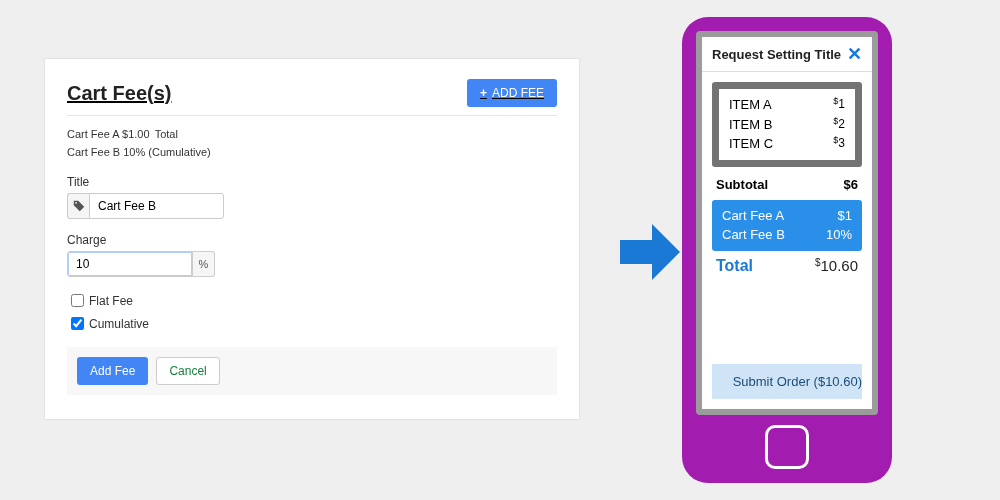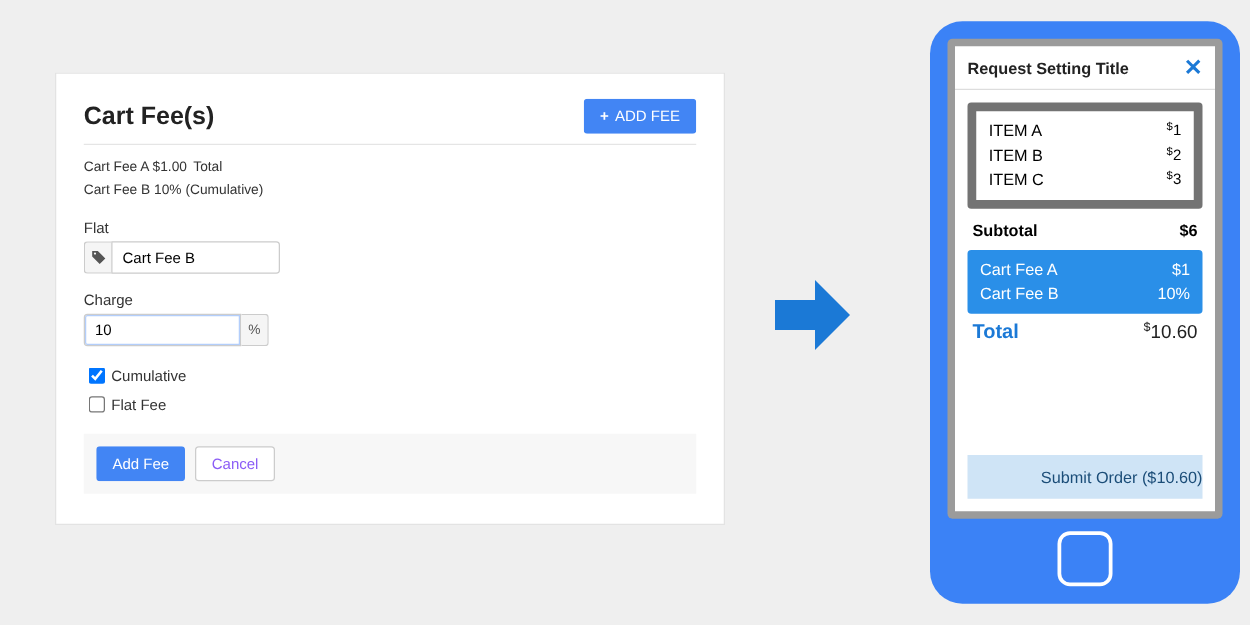--- a/index.html
+++ b/index.html
@@ -3,21 +3,21 @@
 <meta charset="utf-8">
 <style>
   html,body{margin:0;padding:0;font-family:-apple-system,BlinkMacSystemFont,"Segoe UI",Arial,sans-serif;}
   body{background:#efefef;width:1000px;height:500px;overflow:hidden;position:relative;}
 
   
   .panel{
     position:absolute;left:44px;top:58px;width:536px;height:362px;
     background:#fff;border:1px solid #e3e3e3;padding:20px 22px;box-sizing:border-box;
   }
-  .panel-header{display:flex;justify-content:space-between;align-items:center;margin-bottom:4px;}
+  .panel-header{display:flex;justify-content:space-between;align-items:center;margin-bottom:4px;text-decoration:underline;}
   .panel-title{font-size:20px;font-weight:bold;color:#222;}
   .btn{border-radius:3px;font-size:12px;cursor:pointer;display:inline-flex;align-items:center;padding:6px 12px;border:1px solid transparent;}
   .btn-primary{background:#4285f4;color:#fff;}
   .plus{margin-right:5px;font-weight:bold;}
   hr{border:none;border-top:1px solid #e5e5e5;margin:8px 0 10px 0;}
 
   .existing-fees{font-size:11px;color:#333;line-height:1.6;}
   .fee-line{}
   .remove-link{margin-left:2px;}
 
@@ -27,29 +27,29 @@
   .addon-left{border-right:none;border-radius:3px 0 0 3px;}
   .addon-right{border-left:none;border-radius:0 3px 3px 0;}
   input[type=text]{border:1px solid #ccc;font-size:12px;padding:5px 8px;outline:none;box-sizing:border-box;}
   .name-input{width:135px;border-radius:0 3px 3px 0;}
   .charge-input{width:126px;border-radius:3px 0 0 3px;border-color:#5b9bd5;box-shadow:0 0 0 1px rgba(66,133,244,.4) inset;}
 
   .check-row{font-size:12px;color:#333;display:flex;align-items:center;margin-top:4px;}
   .check-row input{margin-right:5px;}
 
   .action-area{background:#f7f7f7;margin-top:14px;padding:10px;display:flex;gap:8px;}
-  .btn-secondary{background:#fff;border:1px solid #ccc;color:#8b5cf6;}
+  .btn-secondary{background:#fff;border:1px solid #ccc;color:#15803d;}
 
   
   .arrow{position:absolute;left:620px;top:224px;width:60px;height:56px;}
   .arrow-stem{position:absolute;left:0;top:16px;width:34px;height:24px;background:#1b79d6;}
   .arrow-head{position:absolute;left:32px;top:0;width:0;height:0;border-top:28px solid transparent;border-bottom:28px solid transparent;border-left:28px solid #1b79d6;}
 
   
-  .phone{position:absolute;left:744px;top:17px;width:248px;height:466px;background:#3b82f6;border-radius:26px;padding:14px;box-sizing:border-box;}
+  .phone{position:absolute;left:682px;top:17px;width:210px;height:466px;background:#a21caf;border-radius:26px;padding:14px;box-sizing:border-box;}
   .phone-screen{position:absolute;left:14px;right:14px;top:14px;bottom:68px;background:#9b9b9b;border-radius:4px;overflow:hidden;}
   .phone-home{position:absolute;left:50%;bottom:14px;width:38px;height:38px;border:3px solid #fff;border-radius:10px;transform:translateX(-50%);}
   .sheet{position:absolute;left:6px;right:6px;top:6px;bottom:6px;background:#fff;display:flex;flex-direction:column;}
   .sheet-head{display:flex;justify-content:space-between;align-items:center;padding:8px 10px;border-bottom:1px solid #ddd;}
   .sheet-title{font-size:13px;font-weight:bold;color:#222;}
   .sheet-close{color:#1b79d6;font-size:18px;font-weight:bold;cursor:pointer;line-height:1;}
   .sheet-body{padding:10px;flex:1;display:flex;flex-direction:column;}
   .items-box{border:7px solid #737373;border-radius:3px;padding:6px 10px;}
   .row{display:flex;justify-content:space-between;font-size:13px;line-height:1.5;}
   .row .amt{font-size:12px;}
@@ -81,44 +81,44 @@
   <div class="existing-fees">
     <div class="fee-line">
       <span>Cart Fee A $1.00</span>
       <span class="remove-link">Total</span>
     </div>
     <div class="fee-line">
       <span>Cart Fee B 10% (Cumulative)</span>
     </div>
   </div>
 
-  <div class="field-label">Flat</div>
+  <div class="field-label">Title</div>
   <div class="input-row">
     <span class="addon addon-left">
       <svg class="tag-icon" viewBox="0 0 16 16">
           <path fill="#555" d="M1 1h6l8 8-6 6-8-8V1zm3 4a1.2 1.2 0 100-2.4 1.2 1.2 0 000 2.4z"></path>
         </svg>
     </span>
     <input type="text" class="name-input" value="Cart Fee B" style="">
   </div>
 
   <div class="field-label">Charge</div>
   <div class="input-row">
     <input type="text" class="charge-input" value="10" style="">
     <span class="addon addon-right">%</span>
   </div>
 
   <div style="height:10px"></div>
   <label class="check-row">
+    <input type="checkbox" style="">
+    <span>Flat Fee</span>
+  </label>
+  <label class="check-row">
     <input type="checkbox" checked="" style="">
     <span>Cumulative</span>
-  </label>
-  <label class="check-row">
-    <input type="checkbox" style="">
-    <span>Flat Fee</span>
   </label>
 
   <div class="action-area">
     <button class="btn btn-primary">
       <span>Add Fee</span>
     </button>
     <button class="btn btn-secondary">
       <span>Cancel</span>
     </button>
   </div>

